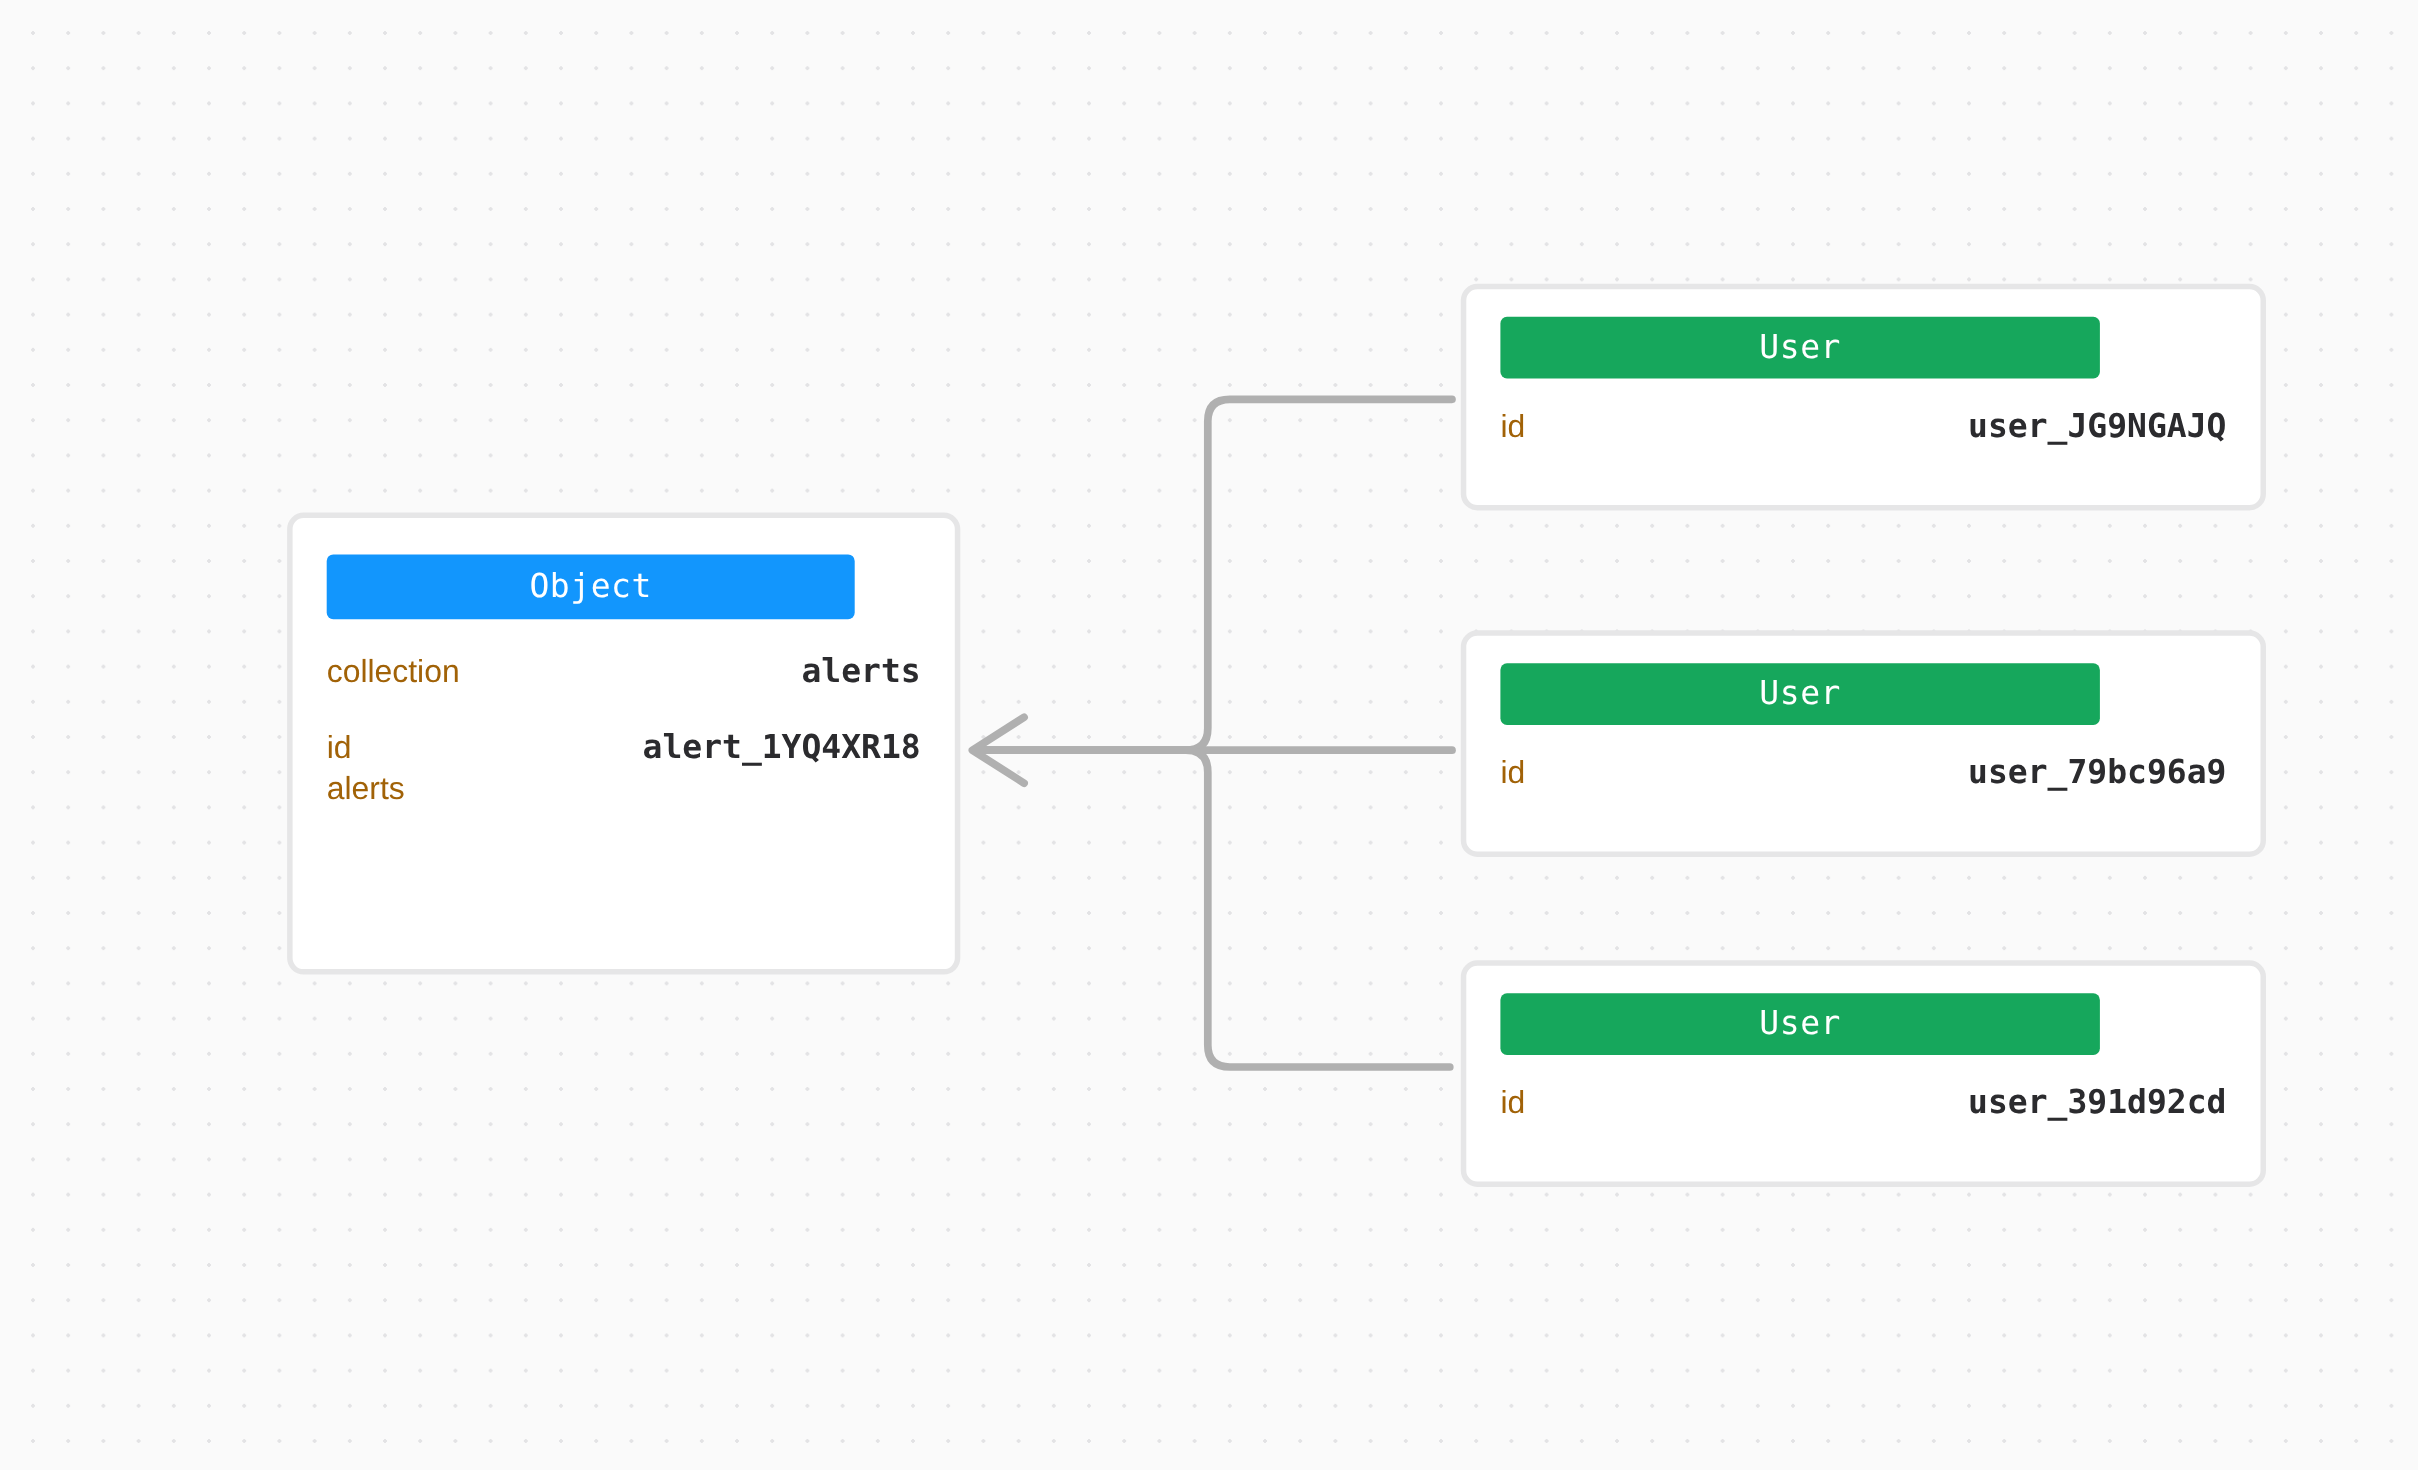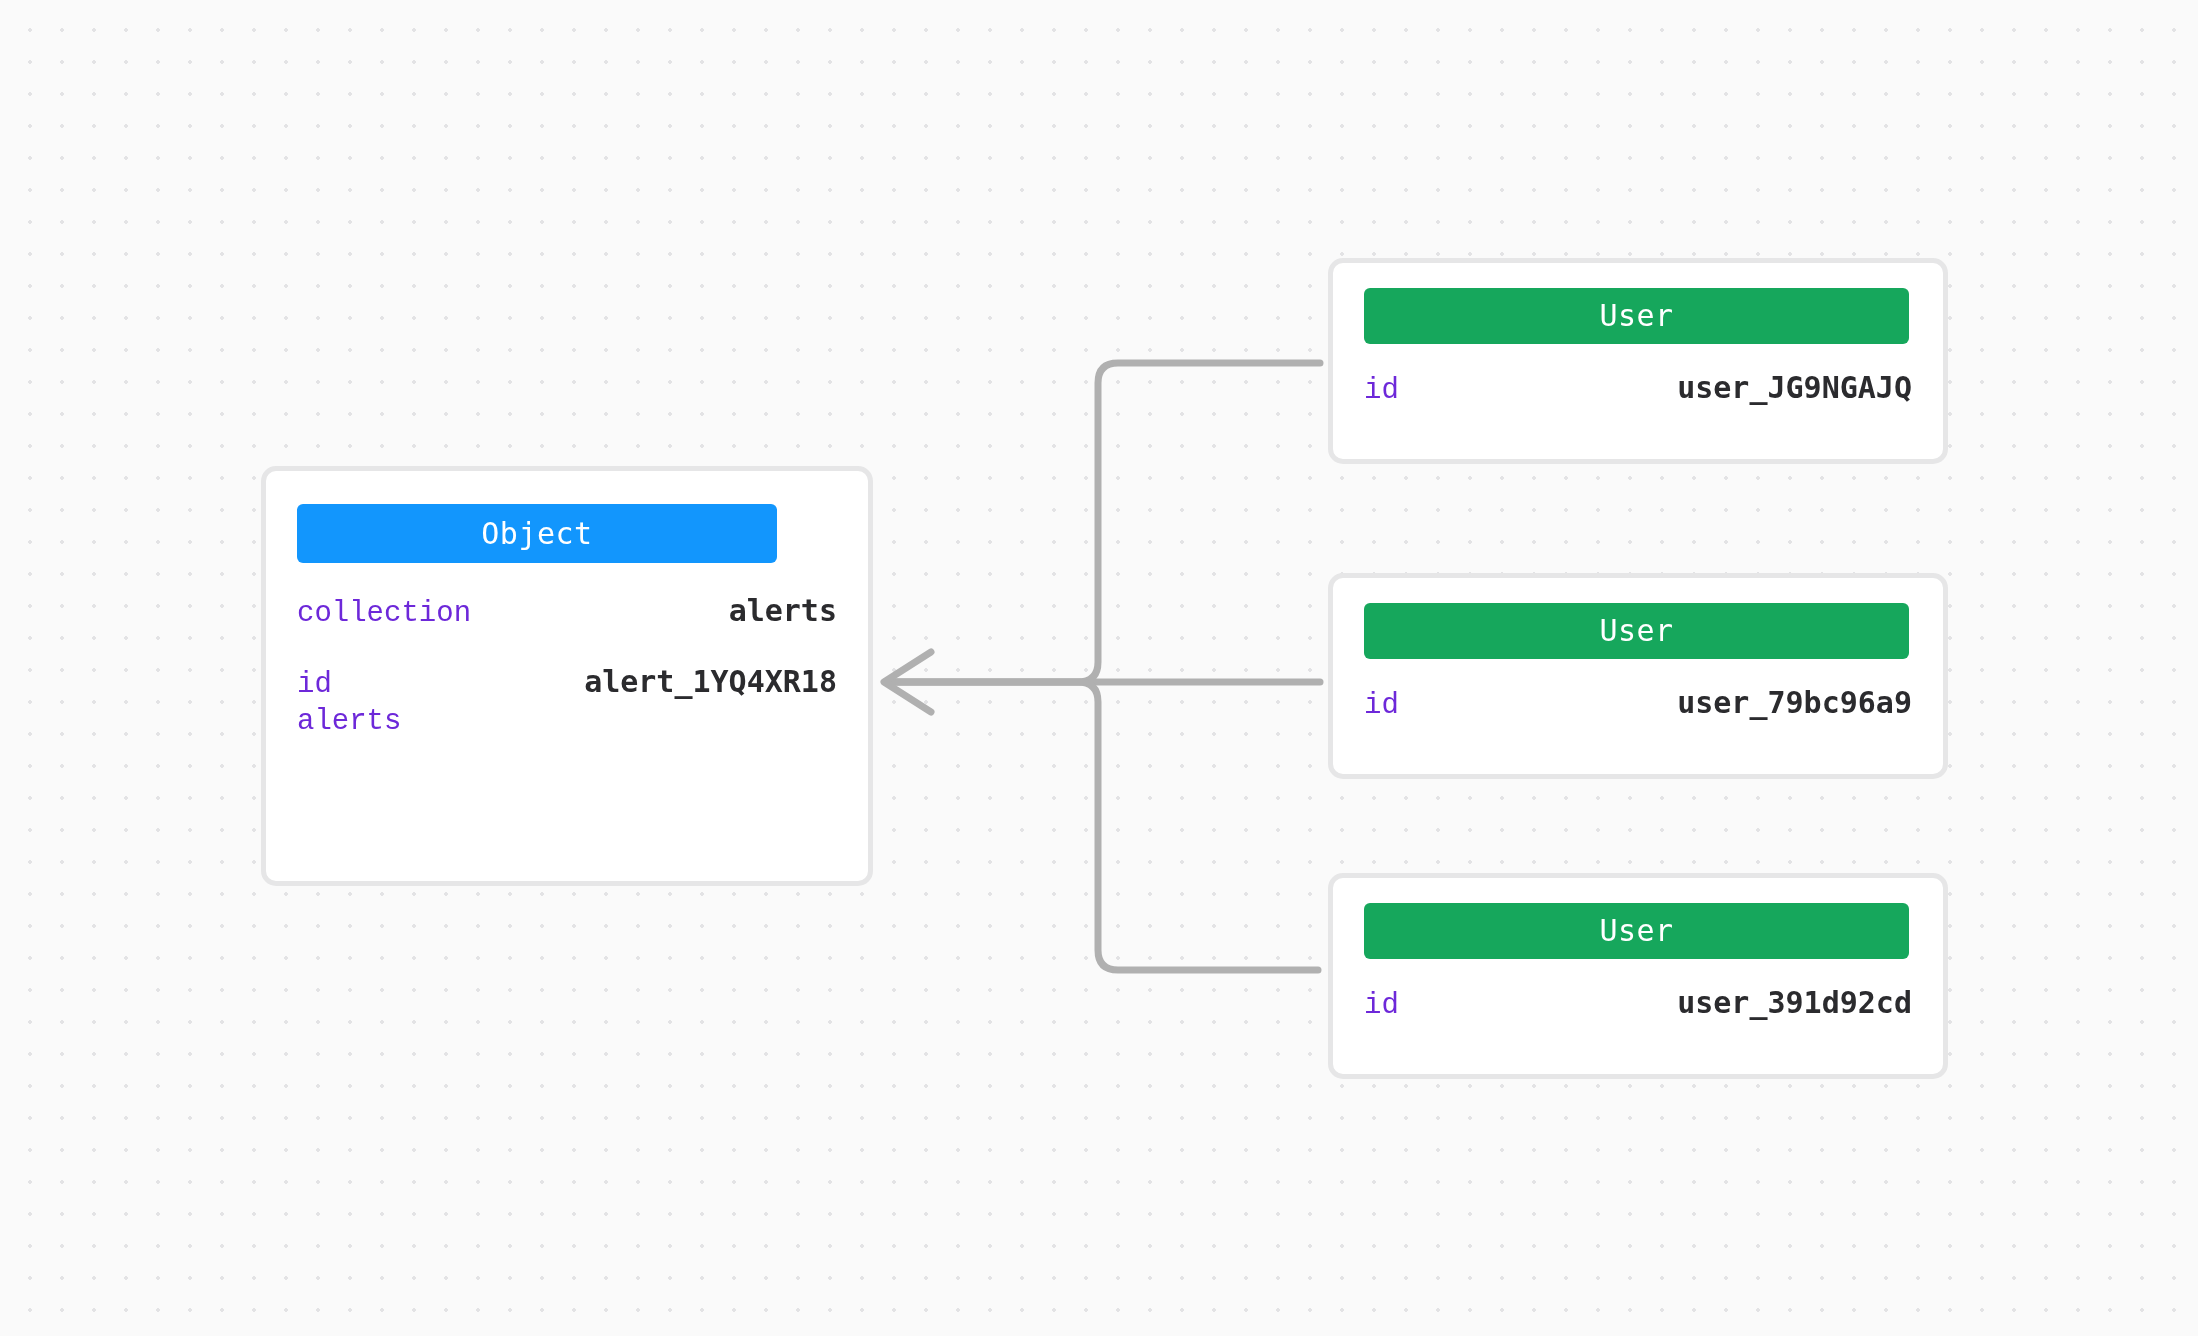--- a/index.html
+++ b/index.html
@@ -52,22 +52,22 @@
   .card-header.blue  { background: #1296fd; }
   .card-header.green { background: #16a75c; }
 
   .rows { position: absolute; left: 0; right: 0; }
   .row {
     display: flex;
     align-items: baseline;
     justify-content: space-between;
   }
   .row-label {
-    color: #6d28d9;
-    font-family: Liberation Mono, monospace;
+    color: #a16207;
+    font-family: Liberation Sans, sans-serif;
     white-space: nowrap;
   }
   .row-value {
     color: #2b2b2e;
     font-family: "DejaVu Sans Mono", "Liberation Mono", monospace;
     font-weight: bold;
     white-space: pre;
     text-align: right;
   }
 
@@ -89,21 +89,21 @@
   #object-card .row { font-size: 29px; }
   #object-card .row-label { font-size: 29px; }
   #object-card .row-value { font-size: 30px; }
   #object-card .group-a .row { margin-bottom: 0; padding: 12px 0 10px 0; }
   #object-card .group-b .row { padding: 2px 0; }
   #object-card .group-b { margin-top: 22px; }
 
   
   .user-card {
     left: 1328px;
-    width: 620px;
+    width: 732px;
     height: 206px;
   }
   .user-card .card-header {
     position: absolute;
     left: 31px;
     top: 25px;
     width: 545px;
     height: 56px;
   }
   .user-card .rows { left: 31px; right: 31px; top: 107px; }

